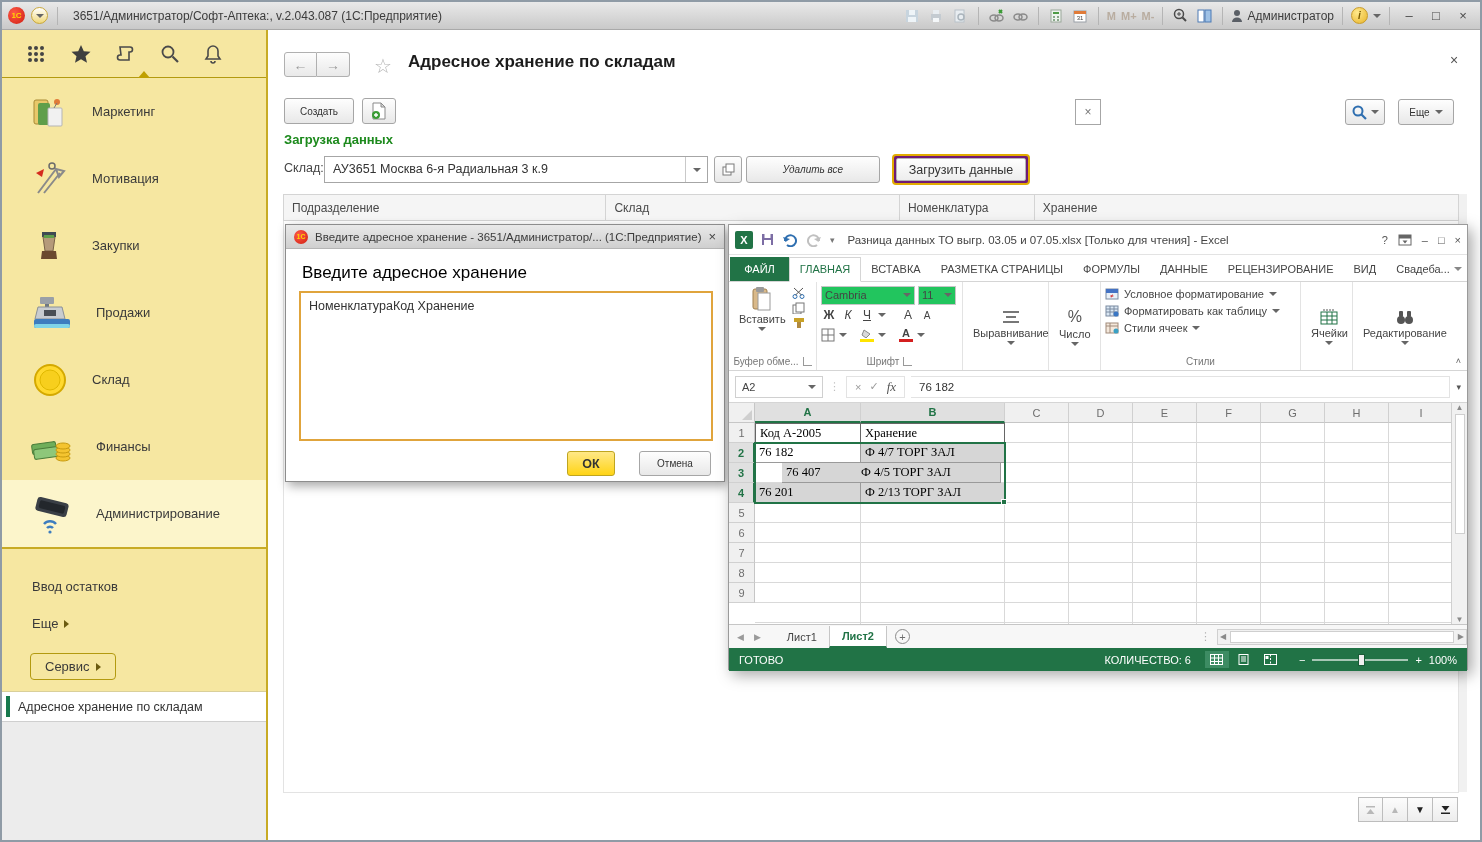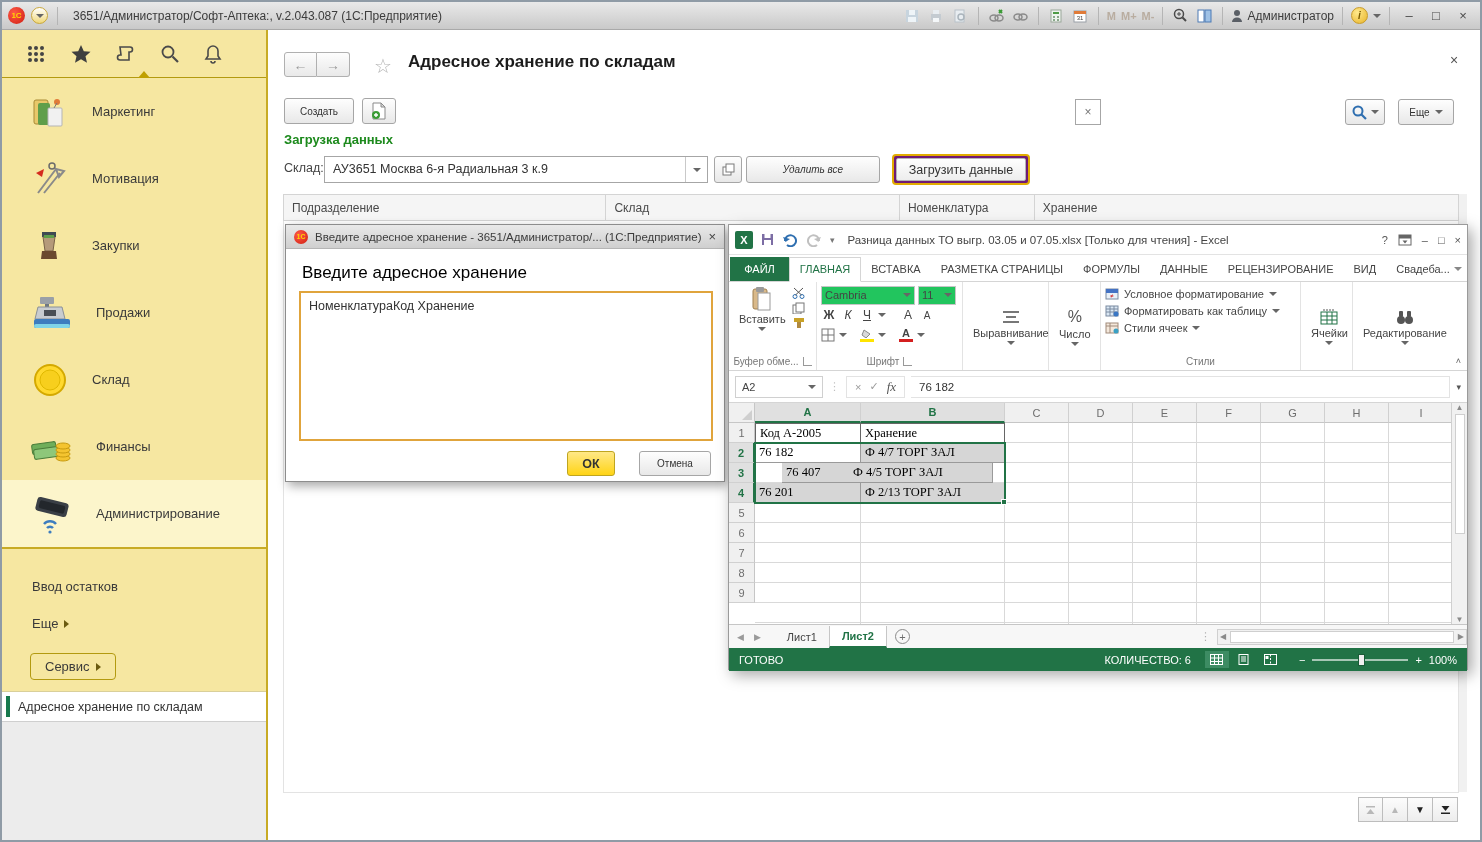--- a/index.html
+++ b/index.html
@@ -780,21 +780,21 @@
         <div class="xg-rn">8</div>
         <div class="xg-rn">9</div>
       </div>
 
       <div class="cell hdr" style="left:26px; top:20px; width:106px;">Код А-2005</div>
       <div class="cell hdr" style="left:131px; top:20px; width:145px;">Хранение</div>
 
       <div class="cell seln active" style="left:26px; top:40px; width:106px;">76 182</div>
       <div class="cell seln" style="left:132px; top:40px; width:144px;">Ф 4/7 ТОРГ ЗАЛ</div>
       <div class="cell seln" style="left:26px; top:60px; width:106px;margin-left:27px;">76 407</div>
-      <div class="cell seln" style="left:120px; top:60px; width:144px;">Ф 4/5 ТОРГ ЗАЛ</div>
+      <div class="cell seln" style="left:128px; top:60px; width:144px;">Ф 4/5 ТОРГ ЗАЛ</div>
       <div class="cell seln" style="left:26px; top:80px; width:106px;">76 201</div>
       <div class="cell seln" style="left:132px; top:80px; width:144px;">Ф 2/13 ТОРГ ЗАЛ</div>
 
       <div class="sel-outline">
         <div class="fill-handle"></div>
       </div>
 
       <div class="xg-vscroll">
         <span>▲</span>
         <div class="xg-vthumb"></div>

